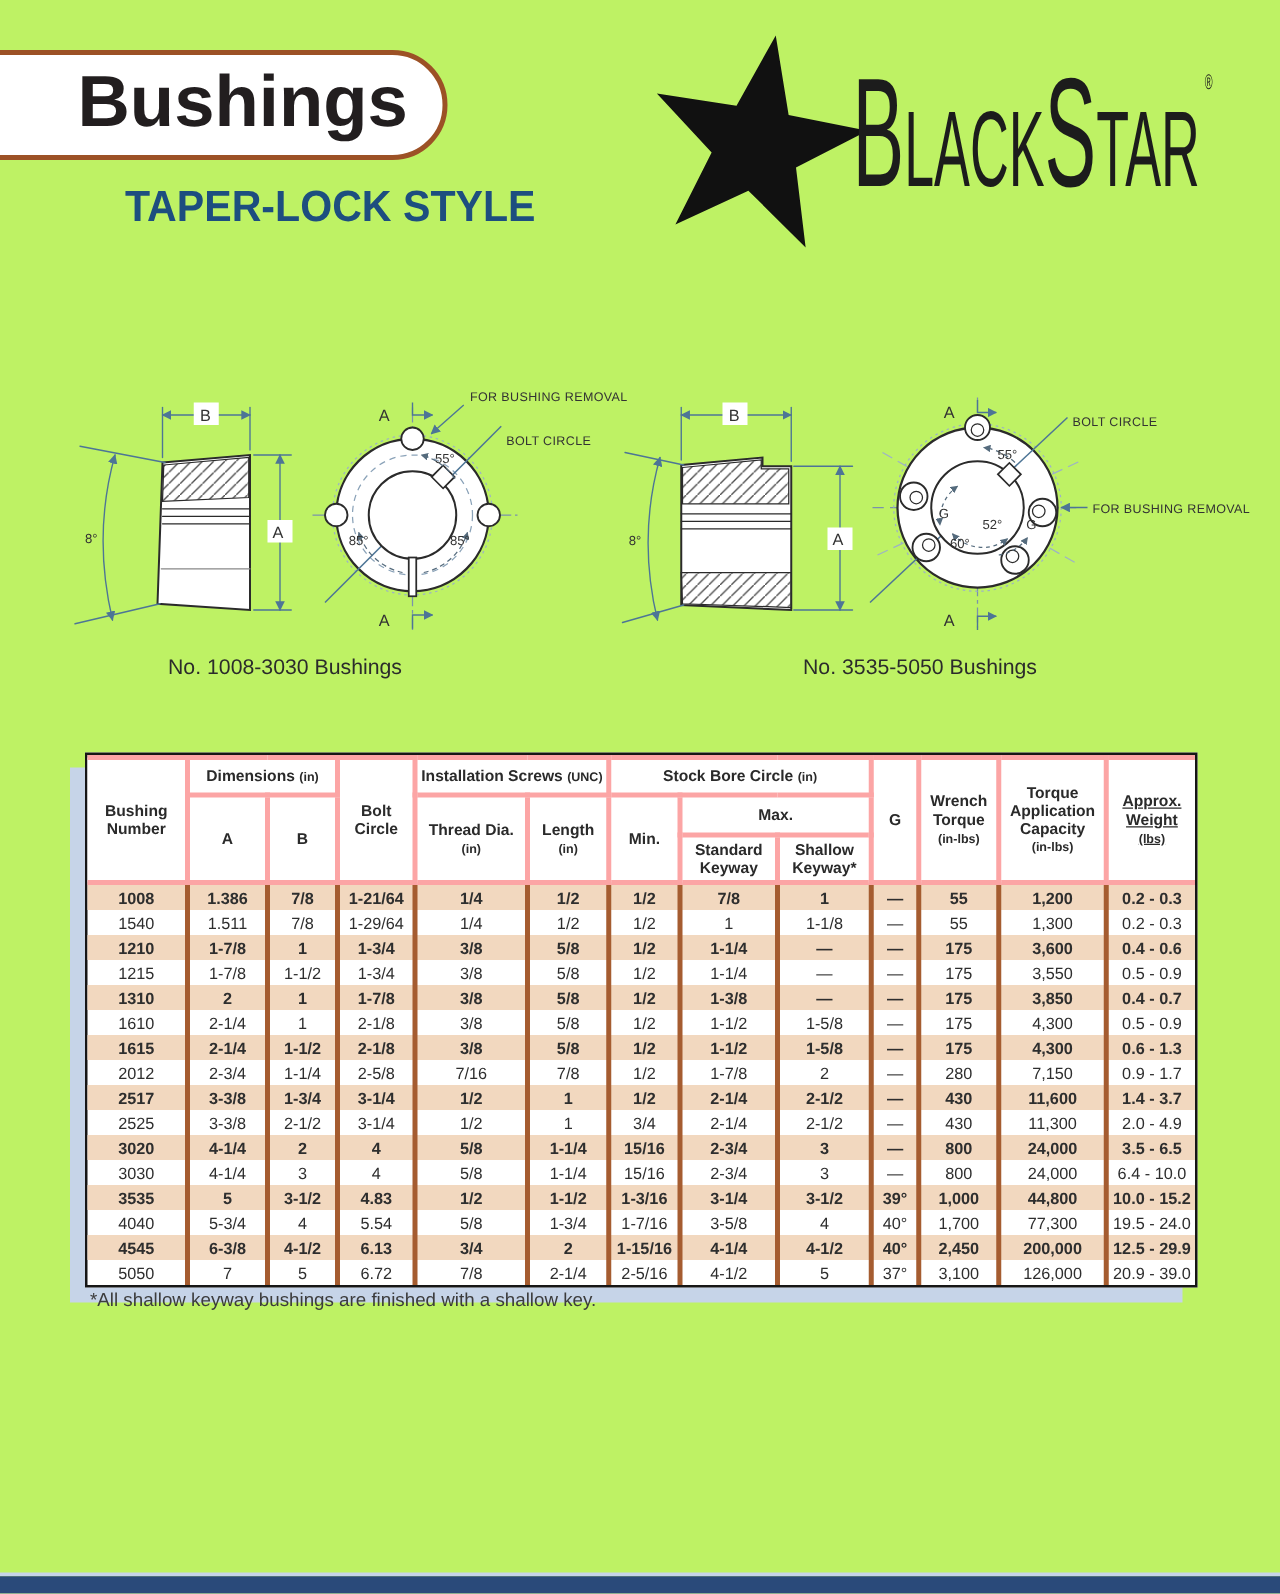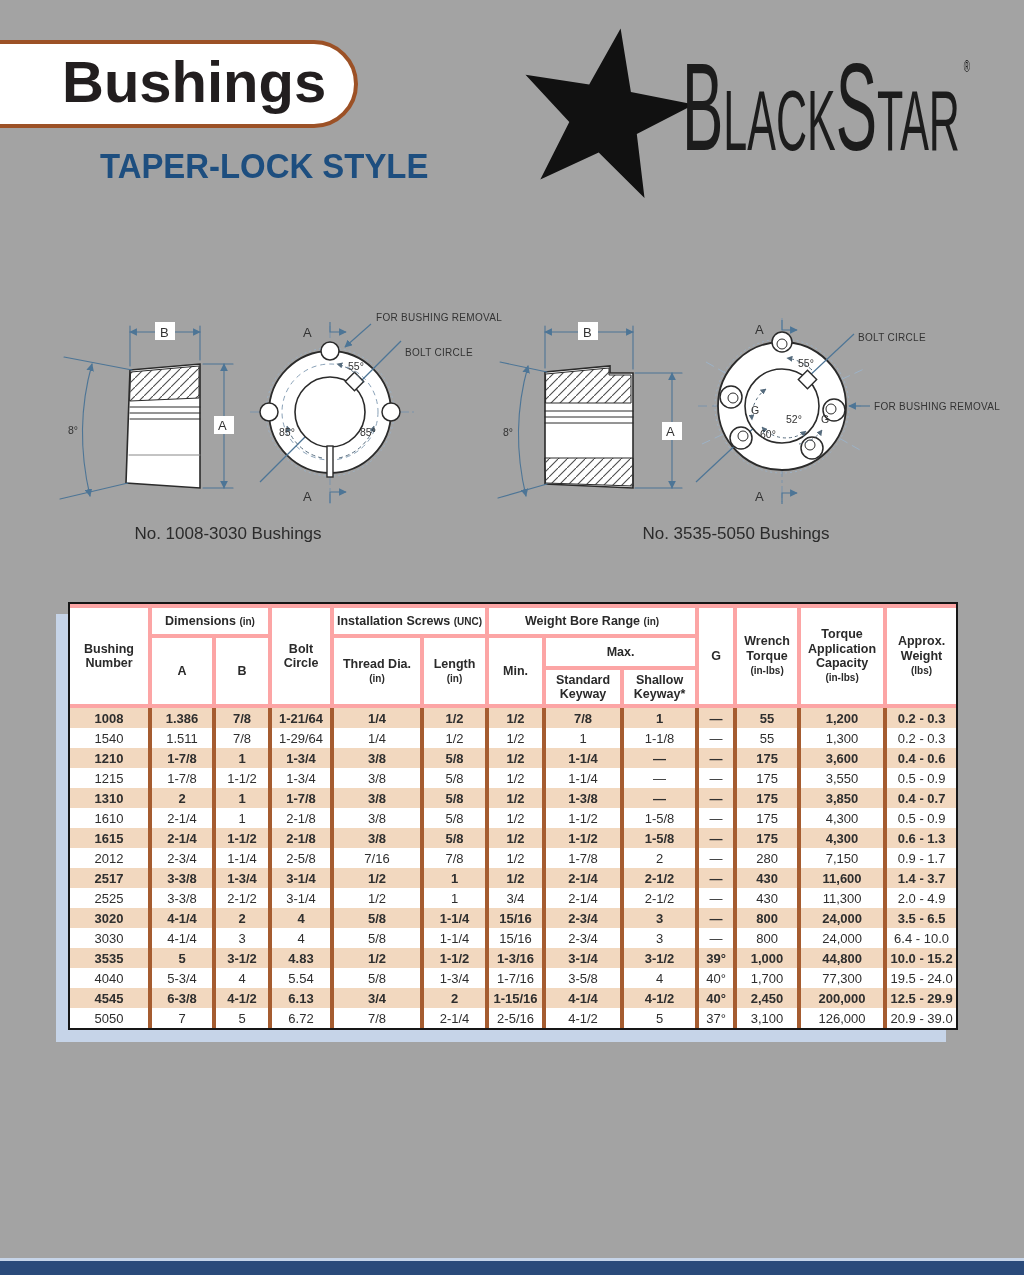--- a/index.html
+++ b/index.html
@@ -1,16 +1,16 @@
 <!DOCTYPE html>
 <html><head>
 <meta charset="utf-8">
 <style>
   html,body { margin:0; padding:0; background:#ffffff; }
-  .page { position:relative; width:1024px; height:1275px; background:#a3a3a3;
+  .page { position:relative; width:1024px; height:1275px; background:#bef264;
           font-family:"Liberation Sans", sans-serif; overflow:hidden; }
 
   
   .title-pill { position:absolute; left:-70px; top:40px; width:428px; height:88px;
                 border:4px solid #9c5126; border-radius:48px; background:#fff; box-sizing:border-box; }
   .page-title { position:absolute; left:62px; top:48px; font-size:58px; font-weight:bold; color:#221e1f; }
   .subtitle  { position:absolute; left:100px; top:146px; font-size:35px; font-weight:bold;
                color:#1d4e7f; transform:scaleX(.94); transform-origin:left; white-space:nowrap; }
   .star-svg  { position:absolute; left:520px; top:22px; }
   .brand { position:absolute; left:682px; top:45px; display:flex; align-items:baseline;
@@ -30,21 +30,21 @@
   .caption.right { left:616px; top:524px; }
 
   
   .table-wrap { position:absolute; left:68px; top:602px; width:890px; background:#fff;
                 border:2px solid #161616; box-sizing:border-box;
                 box-shadow:-12px 12px 0 0 #c6d4e8; }
   table.bushings { border-collapse:collapse; width:100%; table-layout:fixed; }
   table.bushings th { border:4px solid #fca5a5; background:#fff; font-size:12.5px; font-weight:bold;
        color:#2a2a2a; padding:2px 1px; line-height:1.15; text-align:center; vertical-align:middle; }
   table.bushings th.edge-l { border-left:none; }
-  table.bushings th.edge-r { border-right:none; }
+  table.bushings th.edge-r { border-right:none;text-decoration:underline; }
   thead tr:nth-child(1) th { height:22px; }
   thead tr:nth-child(2) th { height:24px; }
   thead tr:nth-child(3) th { height:30px; }
   .unit { font-size:10px; font-weight:bold; }
   table.bushings td { border-left:4px solid #a55c30; border-right:4px solid #a55c30;
        border-top:none; border-bottom:none; text-align:center; font-size:13px; color:#2e2e2e;
        padding:1px 0; height:18px; vertical-align:middle; }
   table.bushings td:first-child { border-left:none; }
   table.bushings td:last-child  { border-right:none; }
   table.bushings tbody tr:nth-child(odd) { background:#f2d8bf; font-weight:bold; }
@@ -229,21 +229,21 @@
           <th colspan="2">
             <span>Dimensions</span>
             <span class="unit">(in)</span>
           </th>
           <th rowspan="3">Bolt Circle</th>
           <th colspan="2">
             <span>Installation Screws</span>
             <span class="unit">(UNC)</span>
           </th>
           <th colspan="3">
-            <span>Weight Bore Range</span>
+            <span>Stock Bore Circle</span>
             <span class="unit">(in)</span>
           </th>
           <th rowspan="3">G</th>
           <th rowspan="3">
             <span>Wrench Torque</span><br>
             <span class="unit">(in-lbs)</span>
           </th>
           <th rowspan="3">
             <span>Torque Application Capacity</span><br>
             <span class="unit">(in-lbs)</span>
@@ -510,17 +510,18 @@
             <td>5</td>
             <td>37°</td>
             <td>3,100</td>
             <td>126,000</td>
             <td>20.9 - 39.0</td>
           </tr>
         </tbody>
     </table>
   </div>
 
+  <div class="footnote">*All shallow keyway bushings are finished with a shallow key.</div>
 
   <div class="footer-accent"></div>
   <div class="footer-bar"></div>
 
 </div>
 
 </body></html>

